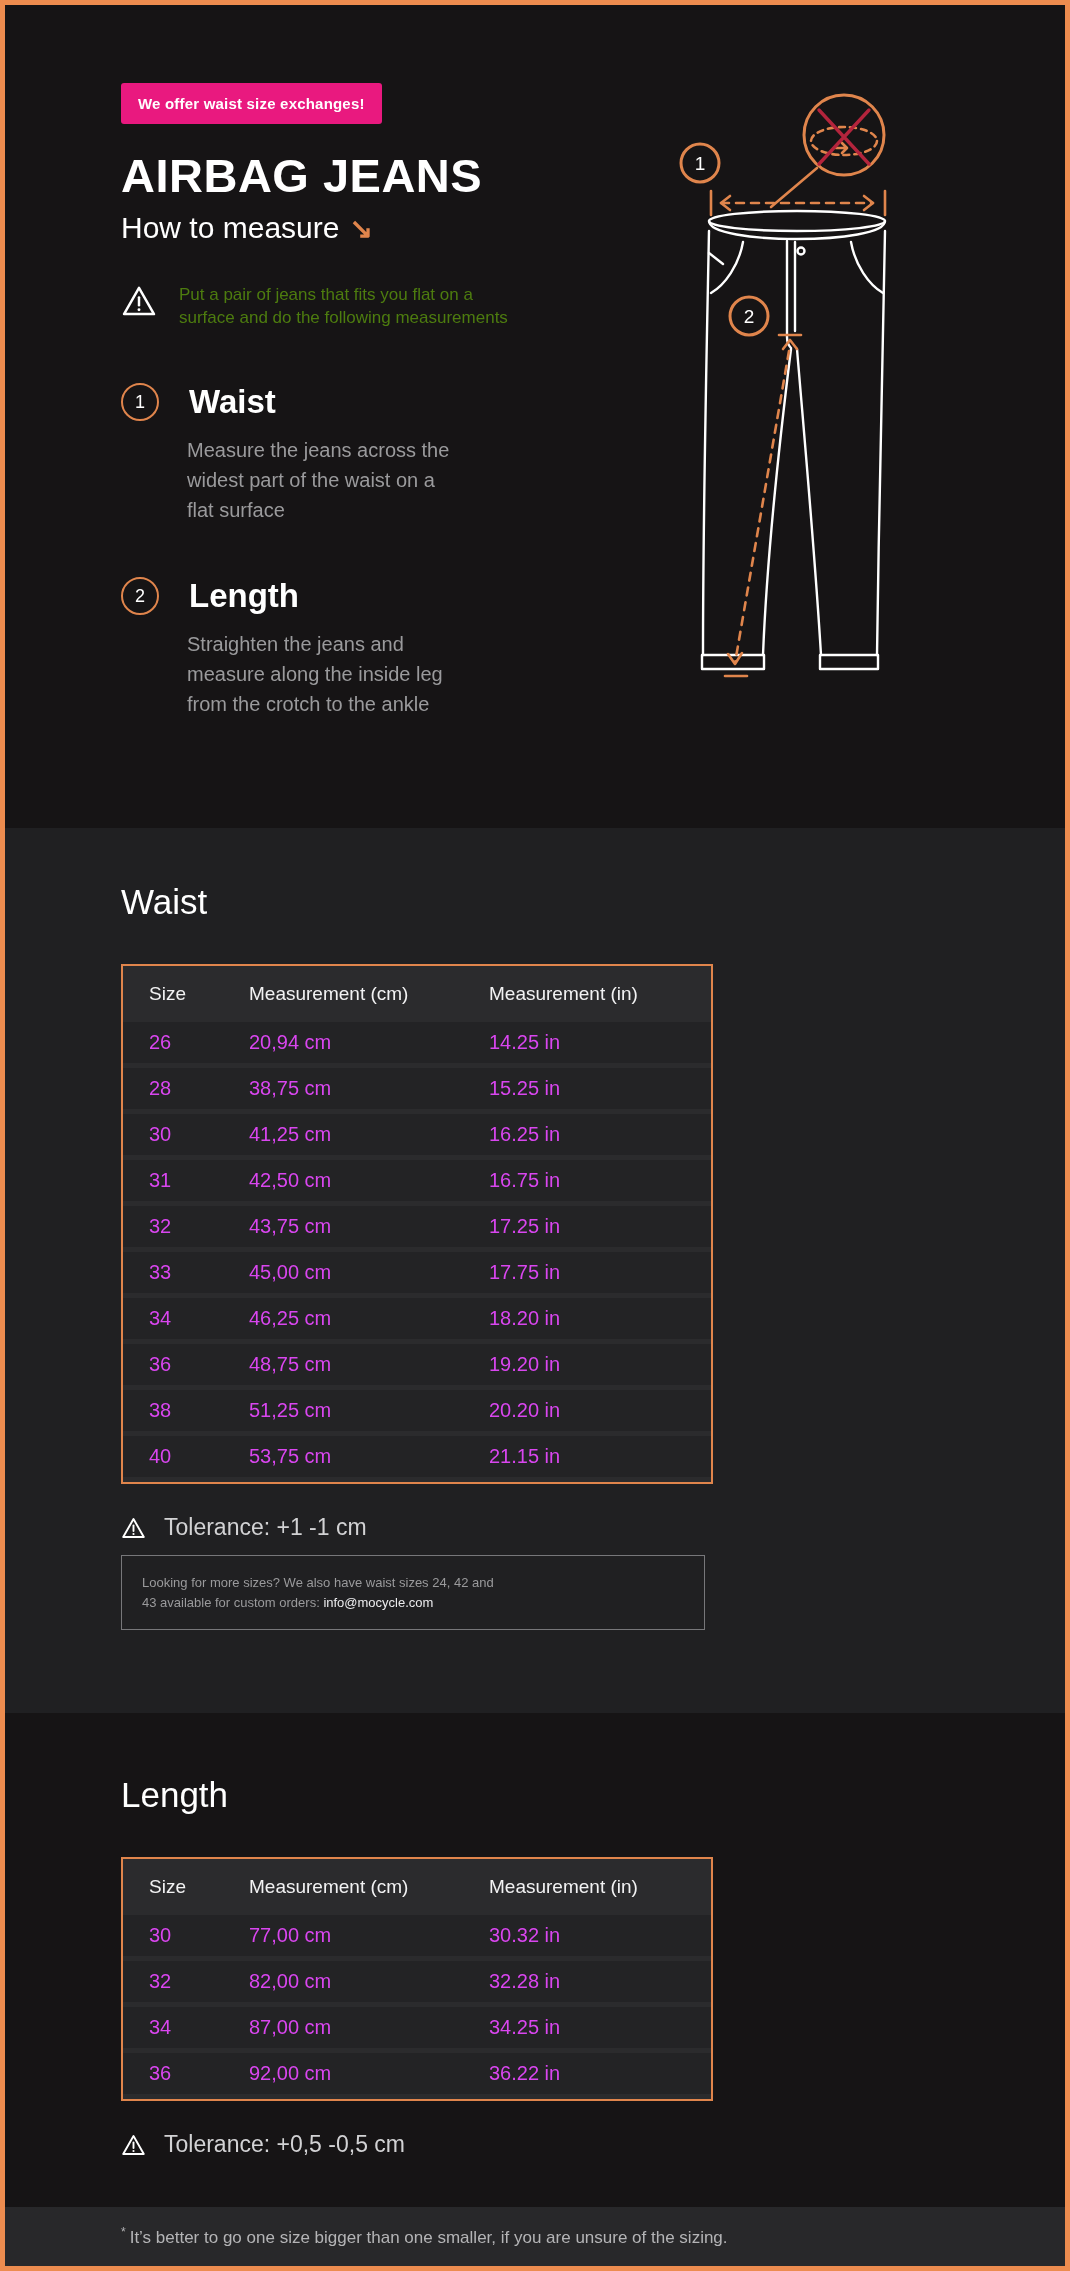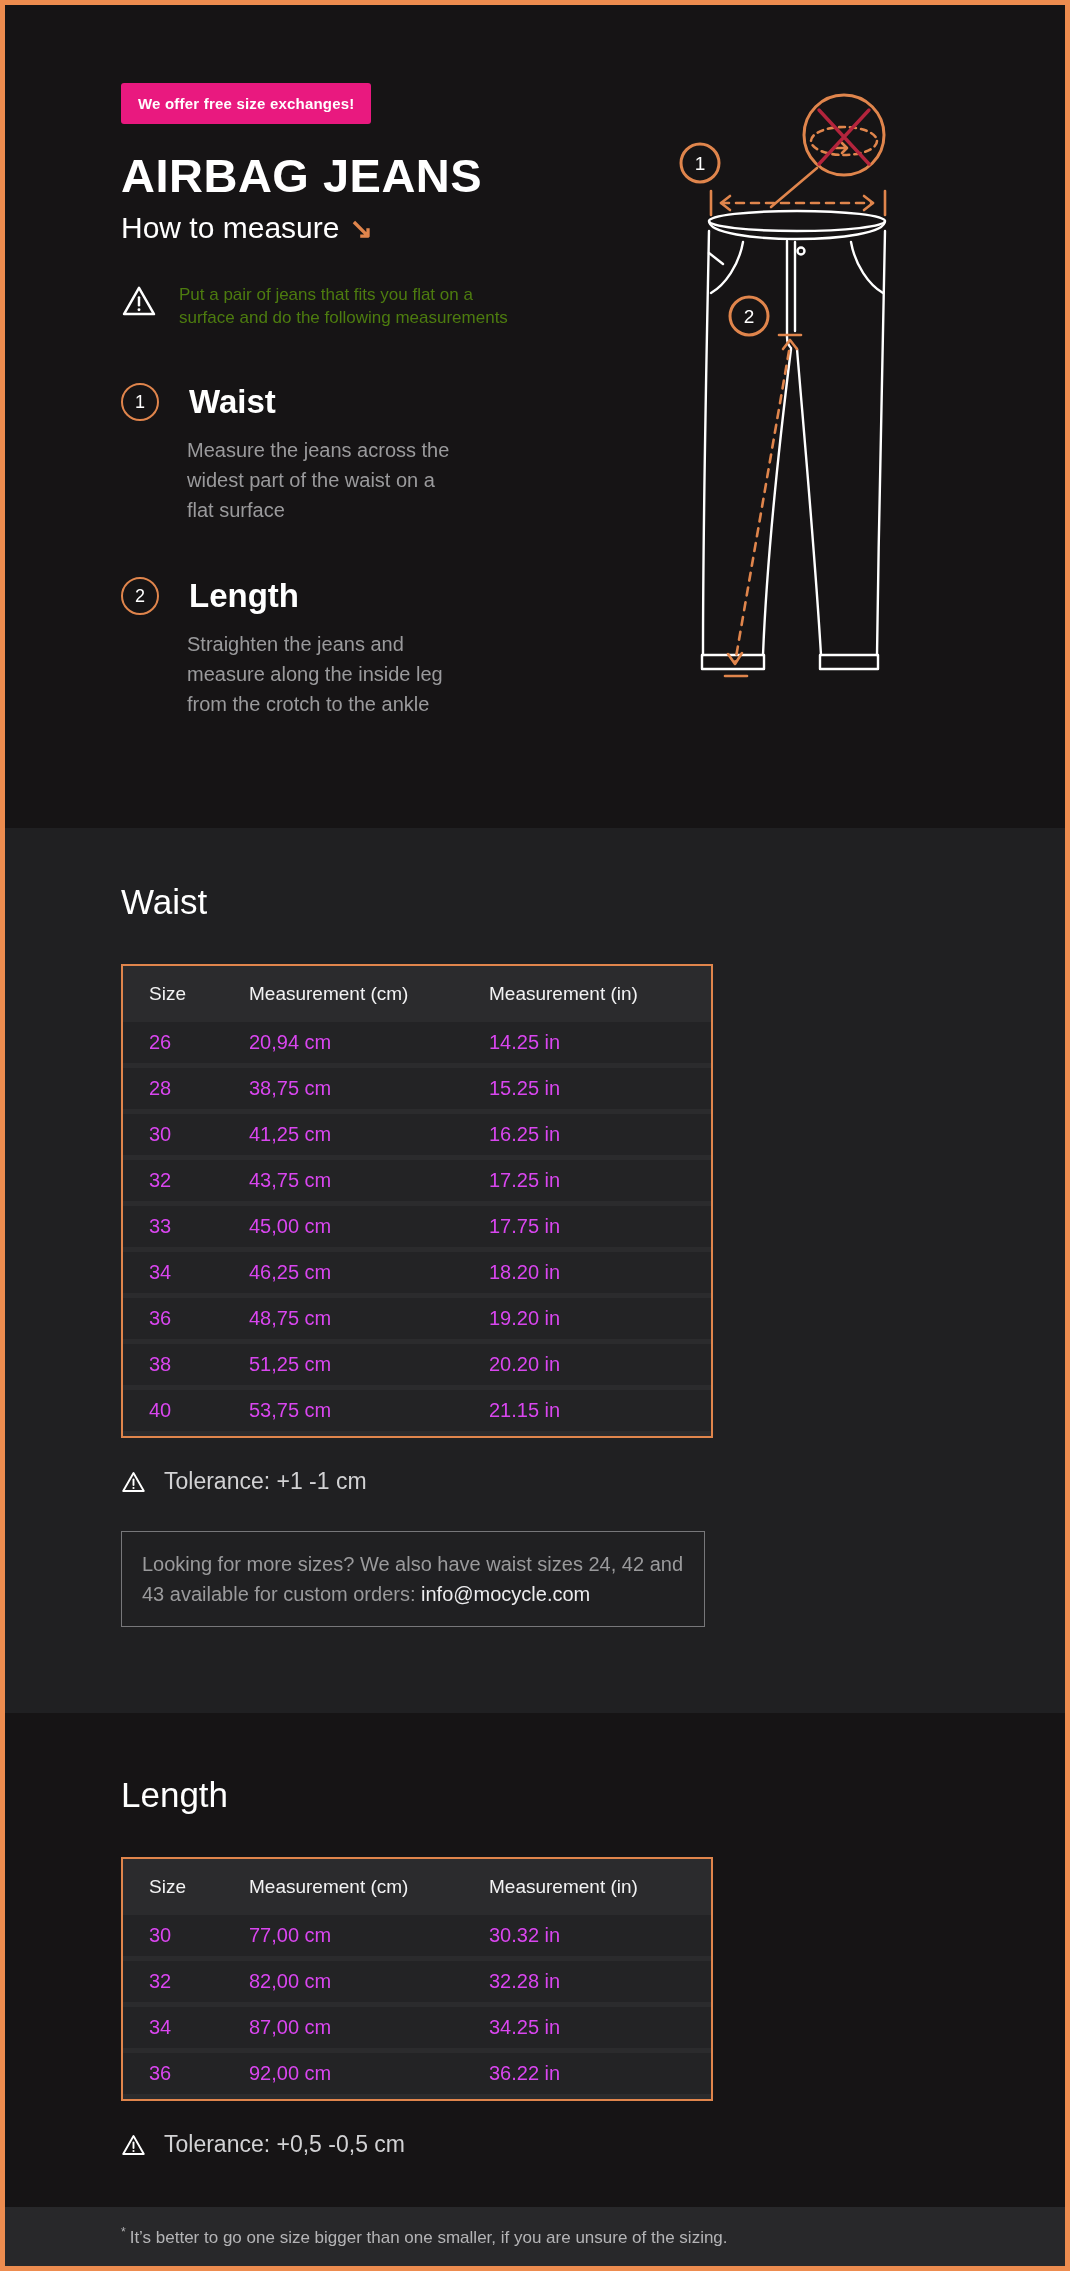--- a/index.html
+++ b/index.html
@@ -29,36 +29,36 @@
   .length-sect{height:494px;background:#161415;padding-top:62px;}
   .sec-heading{margin:0;color:#fff;font-size:35px;font-weight:500;}
   .size-table{margin-top:42px;width:592px;border:2px solid #E0854C;background:#2B2B2D;
               border-collapse:separate;border-spacing:0 5px;}
   .size-table th{text-align:left;color:#F2F2F3;font-size:19px;font-weight:500;padding:12px 0;}
   .size-table th:first-child,.size-table td:first-child{padding-left:26px;width:100px;}
   .size-table th:nth-child(2),.size-table td:nth-child(2){width:240px;}
   .size-table tbody tr{background:#232325;}
   .size-table td{color:#d946ef;font-size:20px;padding:9px 0;}
   .tolerance{display:flex;align-items:center;gap:18px;margin-top:30px;color:#D2D2D4;font-size:23px;}
-  .info-box{margin-top:36px;width:584px;box-sizing:border-box;border:1px solid #77777A;
-            padding:17px 20px;color:#9A9A9C;font-size:20px;line-height:1.5;white-space:pre-line;}
+  .info-box{margin-top:14px;width:584px;box-sizing:border-box;border:1px solid #77777A;
+            padding:17px 20px;color:#9A9A9C;font-size:13px;line-height:1.5;white-space:pre-line;}
   .email{color:#ECECEE;text-decoration:none;}
   
   .footer{height:59px;background:#28282A;display:flex;align-items:center;padding-left:116px;
           box-sizing:border-box;color:#B4B4B6;font-size:17px;margin-top:auto;}
   .footer sup{font-size:12px;margin-right:4px;}
 </style>
 </head>
 <body>
 
 <div class="page">
 
   <section class="hero">
     <div class="banner">
-      <span>We offer free size exchanges!</span>
+      <span>We offer waist size exchanges!</span>
     </div>
 
     <h1 class="page-title">AIRBAG JEANS</h1>
 
     <h2 class="subtitle">
       <span>How to measure</span>
       <span class="arrow">↘</span>
     </h2>
 
     <div class="intro">
@@ -164,20 +164,25 @@
             <td>28</td>
             <td>38,75 cm</td>
             <td>15.25 in</td>
           </tr>
           <tr>
             <td>30</td>
             <td>41,25 cm</td>
             <td>16.25 in</td>
           </tr>
           <tr>
+            <td>31</td>
+            <td>42,50 cm</td>
+            <td>16.75 in</td>
+          </tr>
+          <tr>
             <td>32</td>
             <td>43,75 cm</td>
             <td>17.25 in</td>
           </tr>
           <tr>
             <td>33</td>
             <td>45,00 cm</td>
             <td>17.75 in</td>
           </tr>
           <tr>

